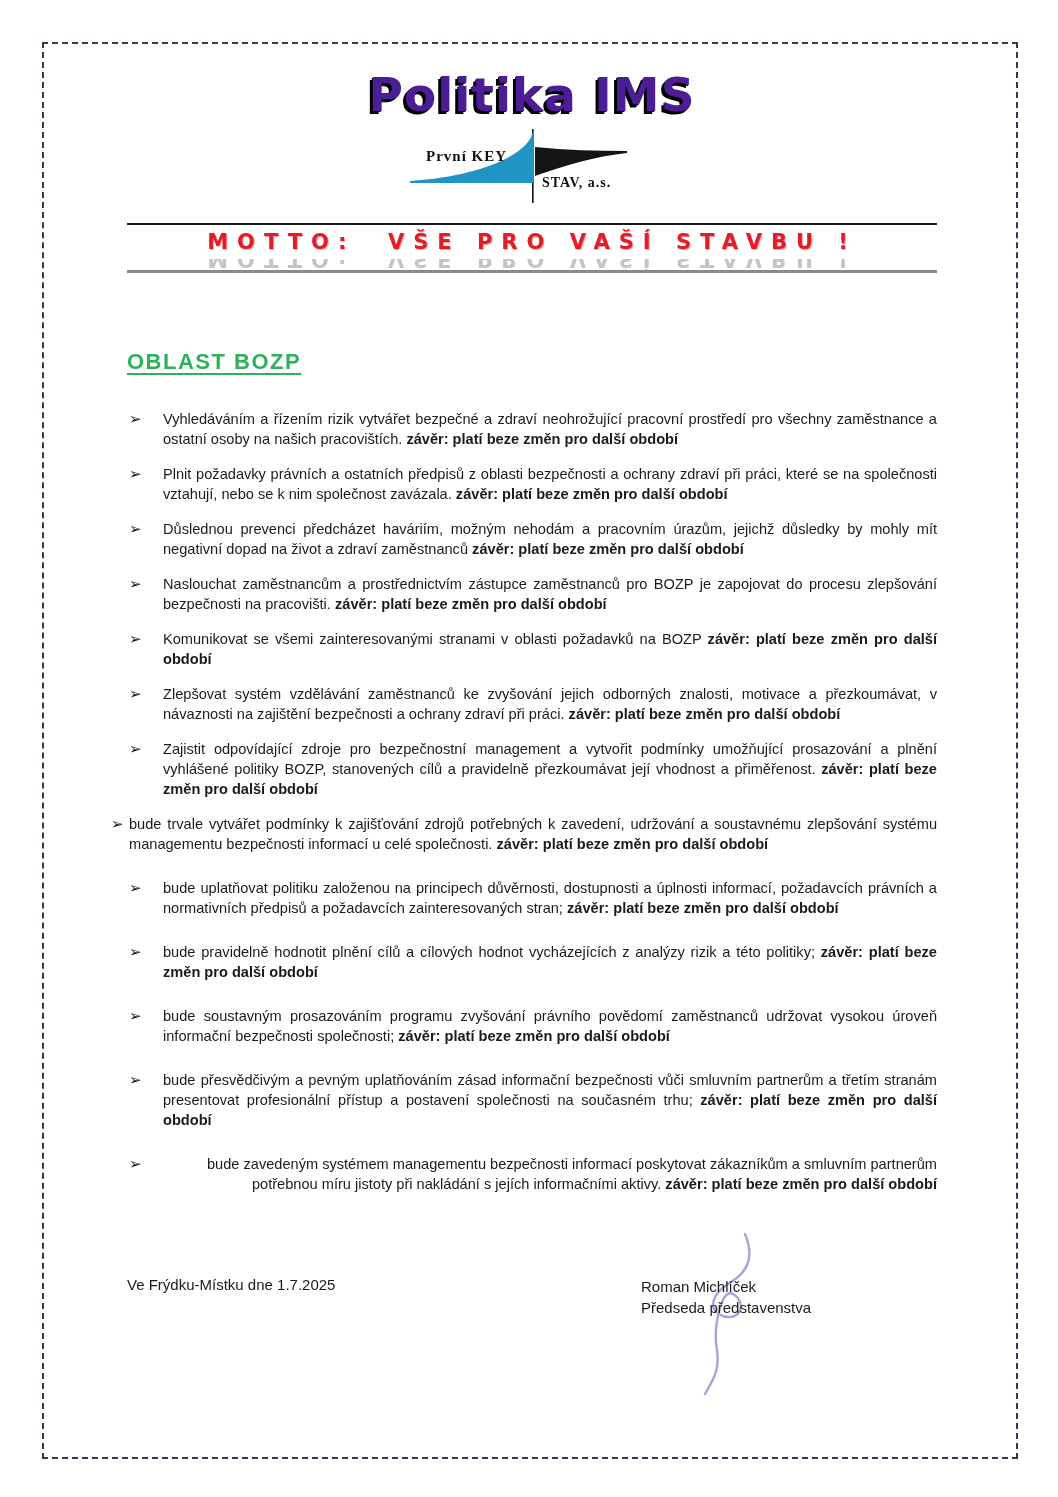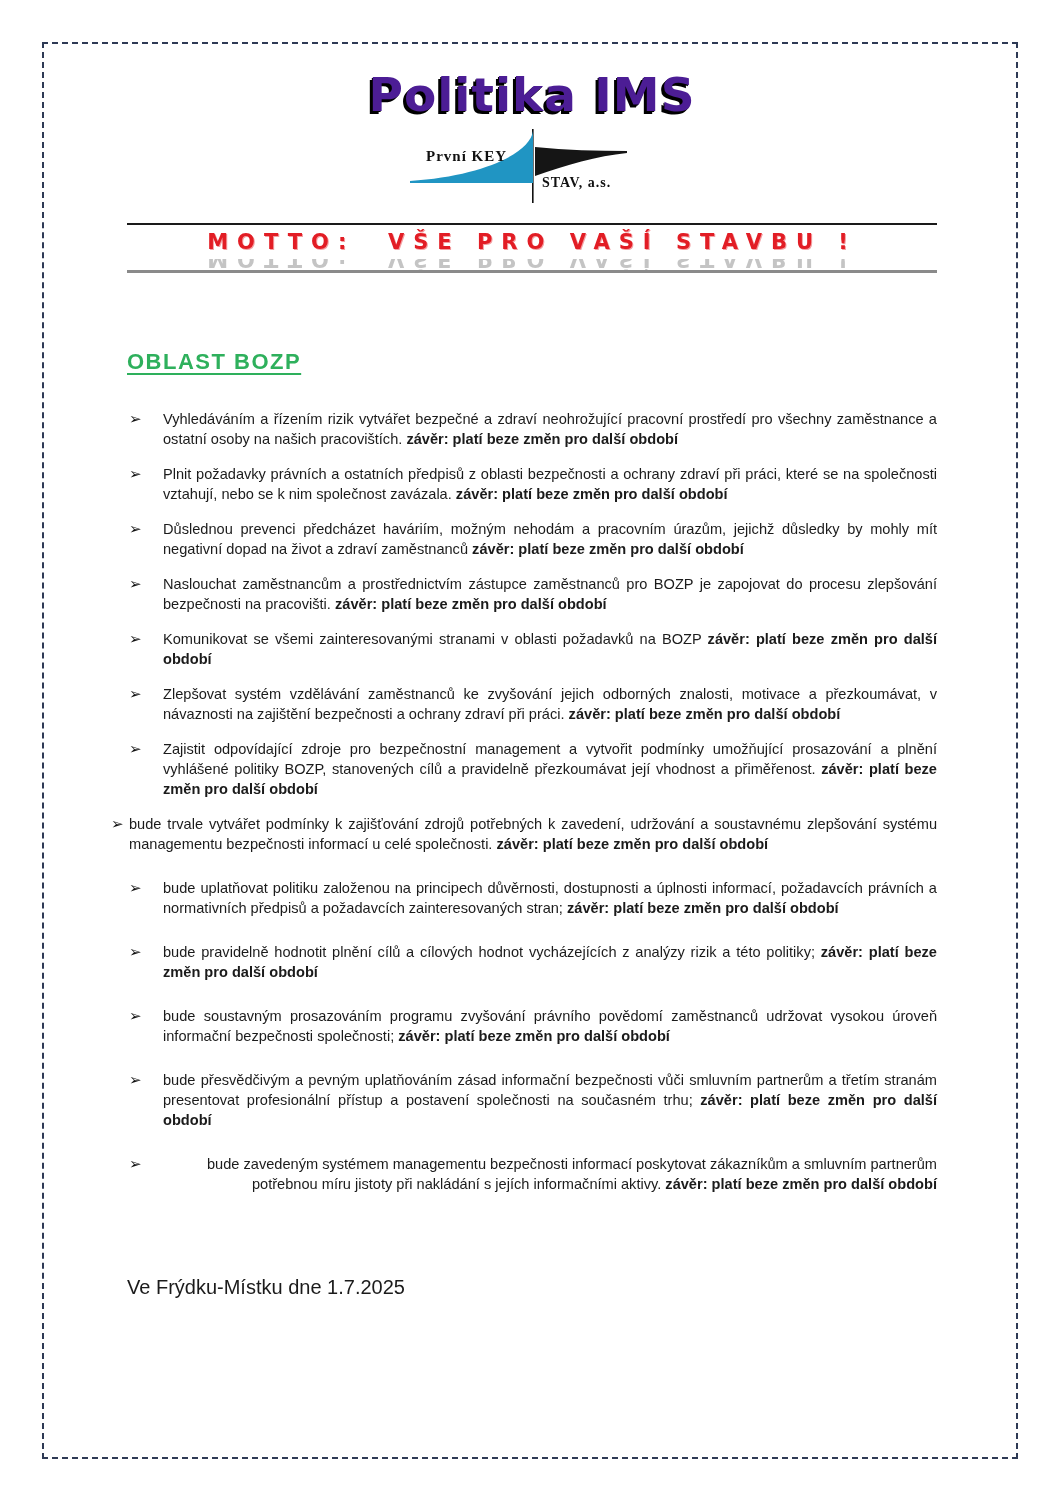--- a/index.html
+++ b/index.html
@@ -60,21 +60,21 @@
   }
   .item.tight .bullet { flex: 0 0 20px; width: 20px; margin-left: -18px; }
   .itext {
     flex: 1 1 auto;
     font-size: 14.6px; line-height: 20px;
     text-align: justify;
   }
   .item.nojust .itext { text-align: right; }
   .concl { font-weight: bold; }
   
-  .footer { position: relative; margin-top: 40px; height: 150px; font-size: 20px; }
+  .footer { position: relative; margin-top: 40px; height: 150px; font-size: 15px; }
   .date-line { position: absolute; left: 0; top: 42px; }
   .signer { position: absolute; left: 514px; top: 42px; width: 300px; }
   .signer .line { position: relative; z-index: 1; line-height: 21px; }
   .signature-svg { position: absolute; left: 48px; top: -46px; z-index: 0; }
 </style>
 </head>
 <body>
 
 <div class="frame">
 
@@ -192,15 +192,22 @@
       <span class="bullet">➢</span>
       <div class="itext">
         <span>bude zavedeným systémem managementu bezpečnosti informací poskytovat zákazníkům a smluvním partnerům potřebnou míru jistoty při nakládání s jejích informačními aktivy.</span>
         <span class="concl">závěr: platí beze změn pro další období</span>
       </div>
     </div>
   </div>
 
   <div class="footer">
     <div class="date-line">Ve Frýdku-Místku dne 1.7.2025</div>
+    <div class="signer">
+      <svg class="signature-svg" width="80" height="170" viewBox="0 0 80 170">
+        <path d="M56,4 C66,28 58,42 42,52 C22,64 18,80 34,86 C52,92 58,72 44,64 C32,57 24,98 28,120 C31,140 24,150 16,164" fill="none" stroke="#a8a4d8" stroke-width="2.4" stroke-linecap="round"></path>
+      </svg>
+      <div class="line">Roman Michlíček</div>
+      <div class="line">Předseda představenstva</div>
+    </div>
   </div>
 
 </div>
 
 </body></html>

